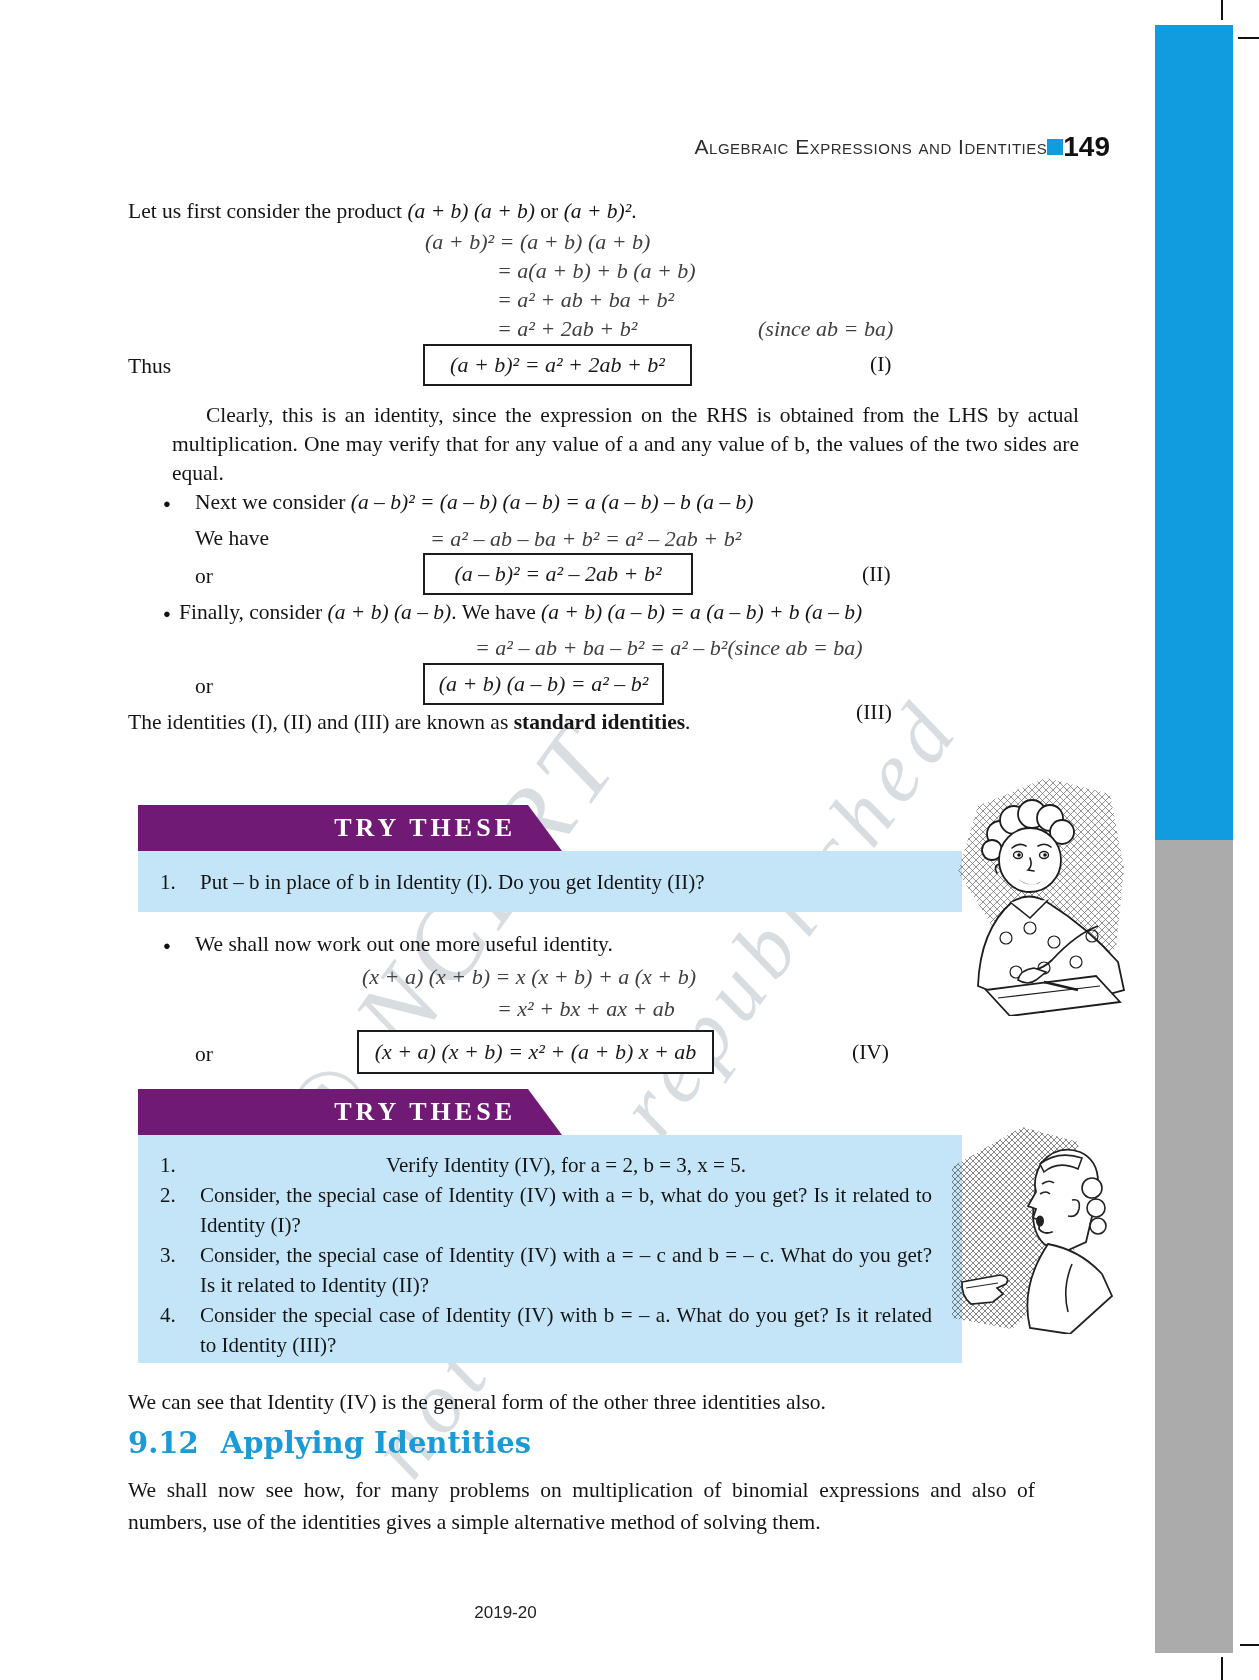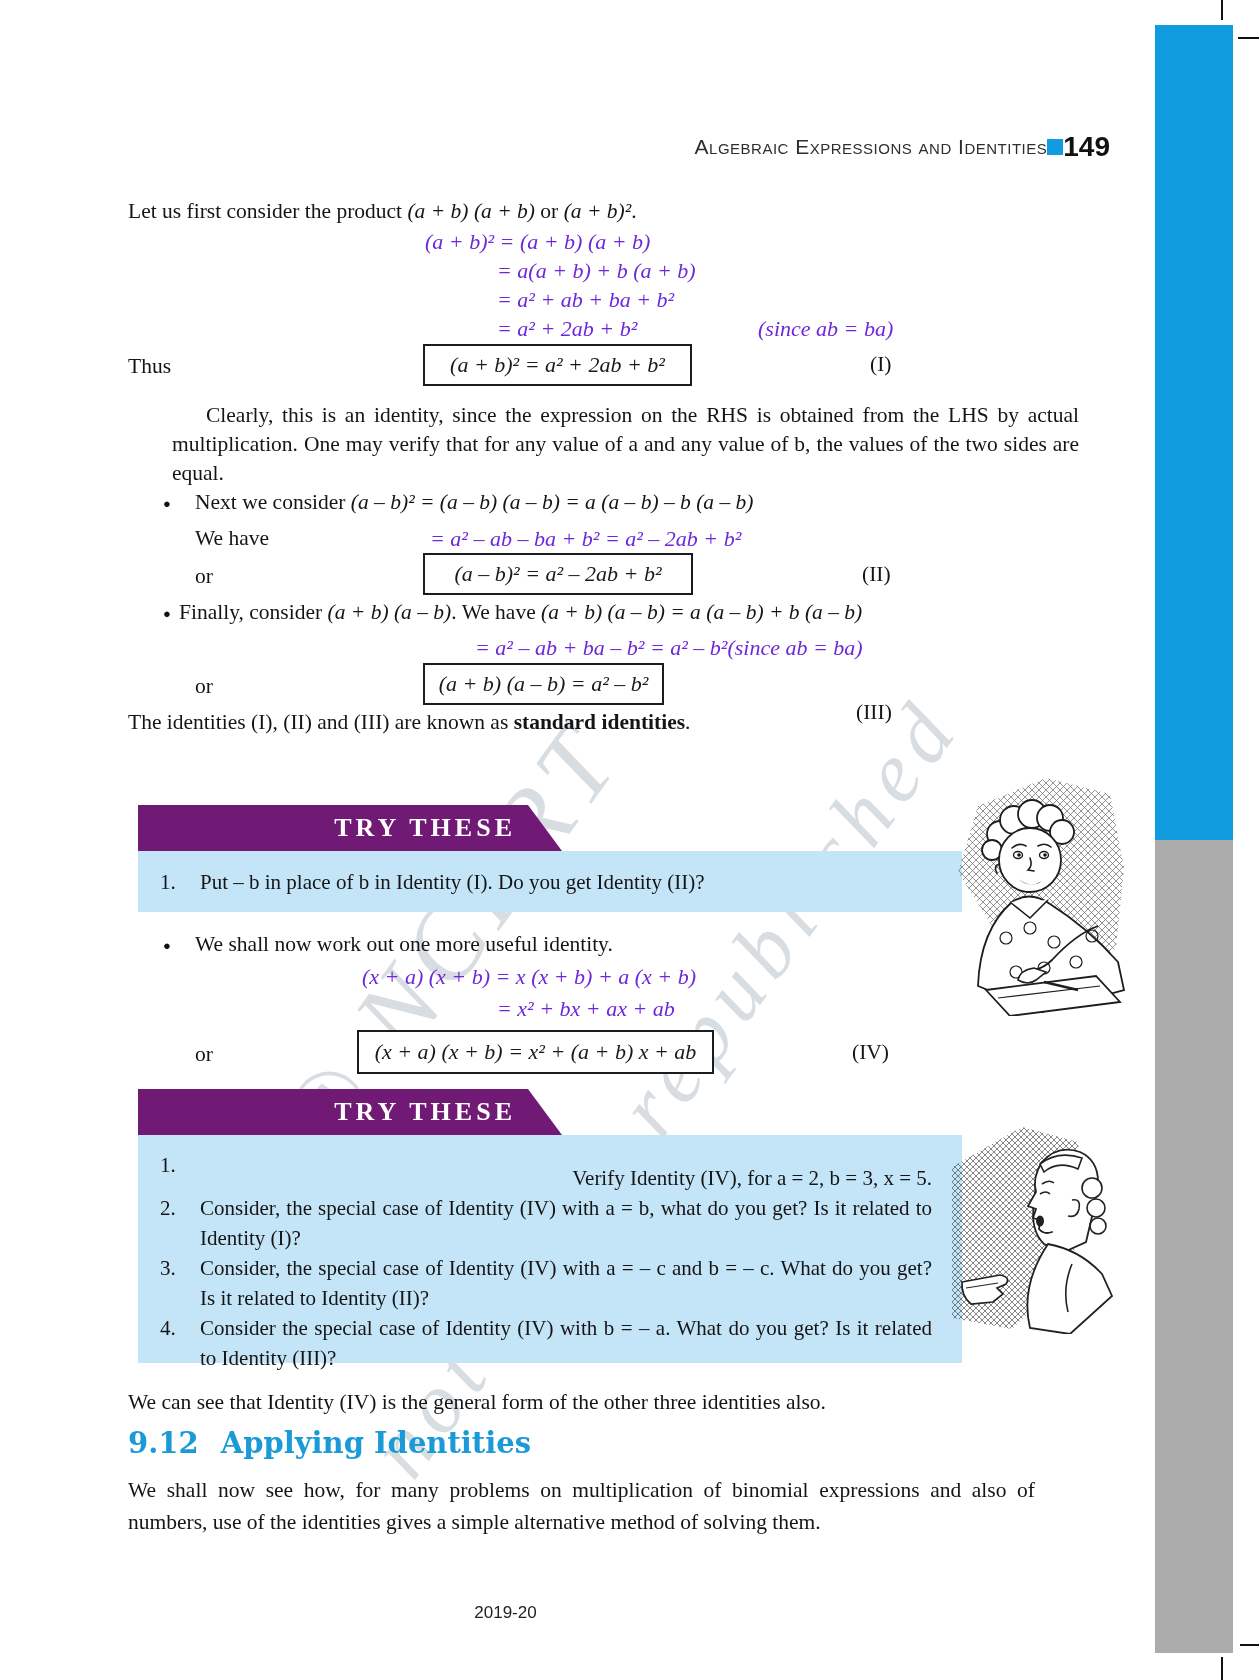--- a/index.html
+++ b/index.html
@@ -19,21 +19,21 @@
   
   .hdr{position:absolute;left:500px;top:131px;width:610px;display:flex;align-items:center;
        justify-content:flex-end;}
   .hdr-title{font-family:"Liberation Sans",sans-serif;font-variant:small-caps;font-size:21px;
        letter-spacing:0.5px;color:#2e2e2e;}
   .hdr-sq{width:16px;height:16px;background:#109CDE;}
   .hdr-num{font-family:"Liberation Sans",sans-serif;font-weight:bold;font-size:28px;color:#111;}
   
   .t{position:absolute;font-size:21.5px;line-height:29px;color:#151515;}
   .just{text-align:justify;}
-  .eq{position:absolute;font-style:italic;font-size:22px;line-height:29px;color:#6d28d9;white-space:nowrap;}
+  .eq{position:absolute;font-style:italic;font-size:22px;line-height:29px;color:#404040;white-space:nowrap;}
   .m{font-style:italic;}
   .idbox{position:absolute;border:2px solid #1c1c1c;display:flex;align-items:center;
          justify-content:center;font-style:italic;font-size:22px;background:#fff;}
   .ref{position:absolute;font-size:21.5px;color:#151515;}
   .dot{position:absolute;font-size:13px;color:#111;}
   
   .banner{position:absolute;left:138px;width:424px;height:46px;background:#701a75;
           clip-path:polygon(0 0,calc(100% - 34px) 0,100% 100%,0 100%);
           display:flex;align-items:center;justify-content:flex-end;padding-right:46px;
           box-sizing:border-box;}
@@ -122,21 +122,21 @@
     <div class="t" style="left:195px;top:1040px;">or</div>
     <div class="idbox" style="left:357px;top:1030px;width:353px;height:40px;">(x + a) (x + b) = x² + (a + b) x + ab</div>
     <div class="ref" style="left:852px;top:1040px;">(IV)</div>
 
     <div class="banner" style="top:1089px;">
       <span>TRY THESE</span>
     </div>
     <div class="panel" style="top:1135px;height:228px;padding-top:15px;">
       <div class="li">
         <span class="n">1.</span>
-        <span class="x" style="text-align:right;margin-top:13px;">Verify Identity (IV), for a = 2, b = 3, x = 5.</span>
+        <span class="x" style="text-align:center;">Verify Identity (IV), for a = 2, b = 3, x = 5.</span>
       </div>
       <div class="li">
         <span class="n">2.</span>
         <span class="x">Consider, the special case of Identity (IV) with a = b, what do you get? Is it related to Identity (I)?</span>
       </div>
       <div class="li">
         <span class="n">3.</span>
         <span class="x">Consider, the special case of Identity (IV) with a = – c and b = – c. What do you get? Is it related to Identity (II)?</span>
       </div>
       <div class="li">

